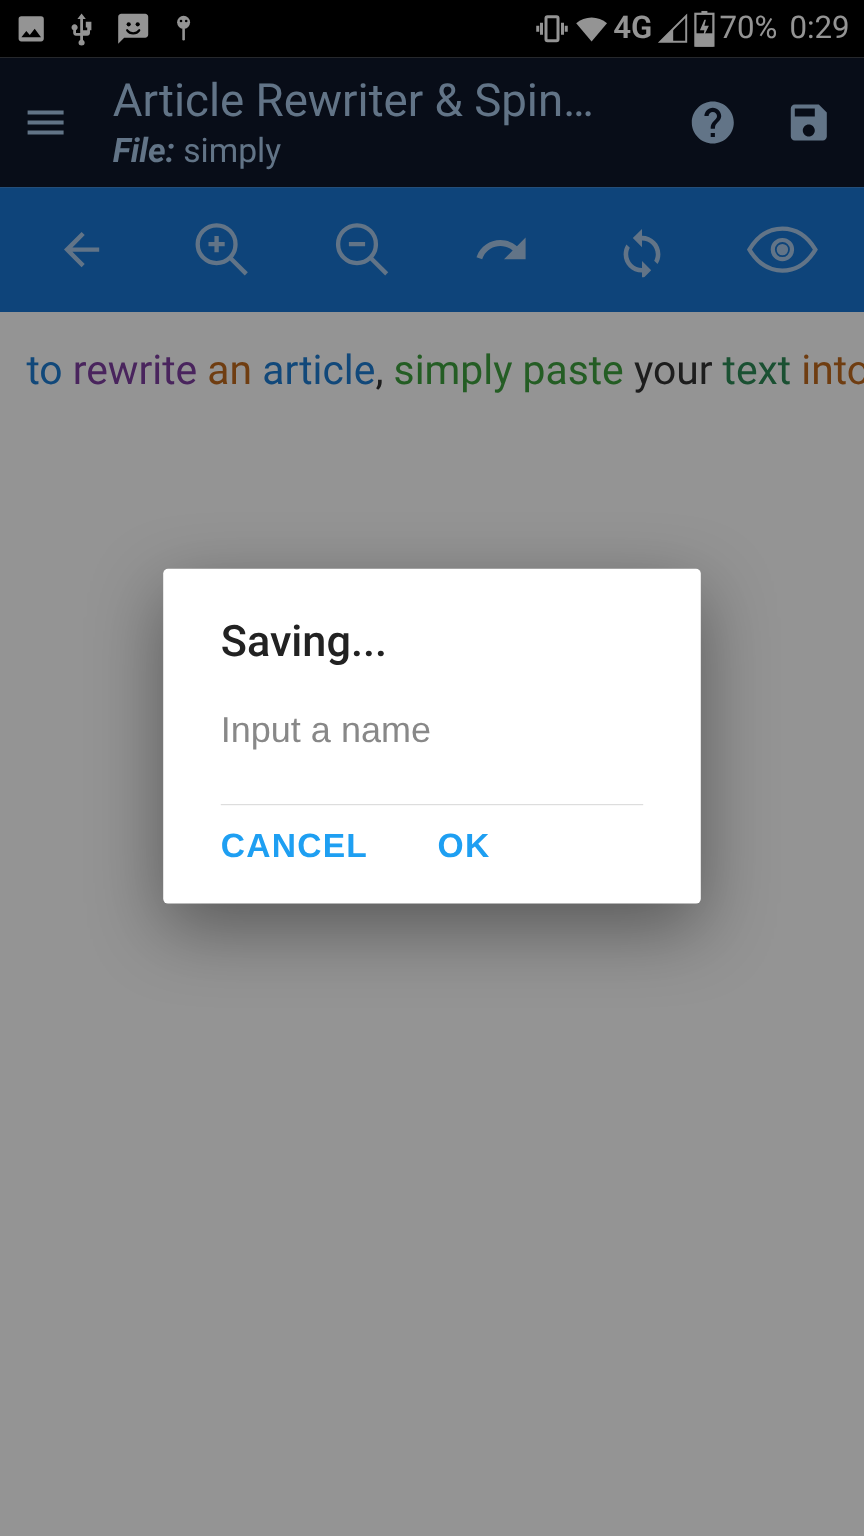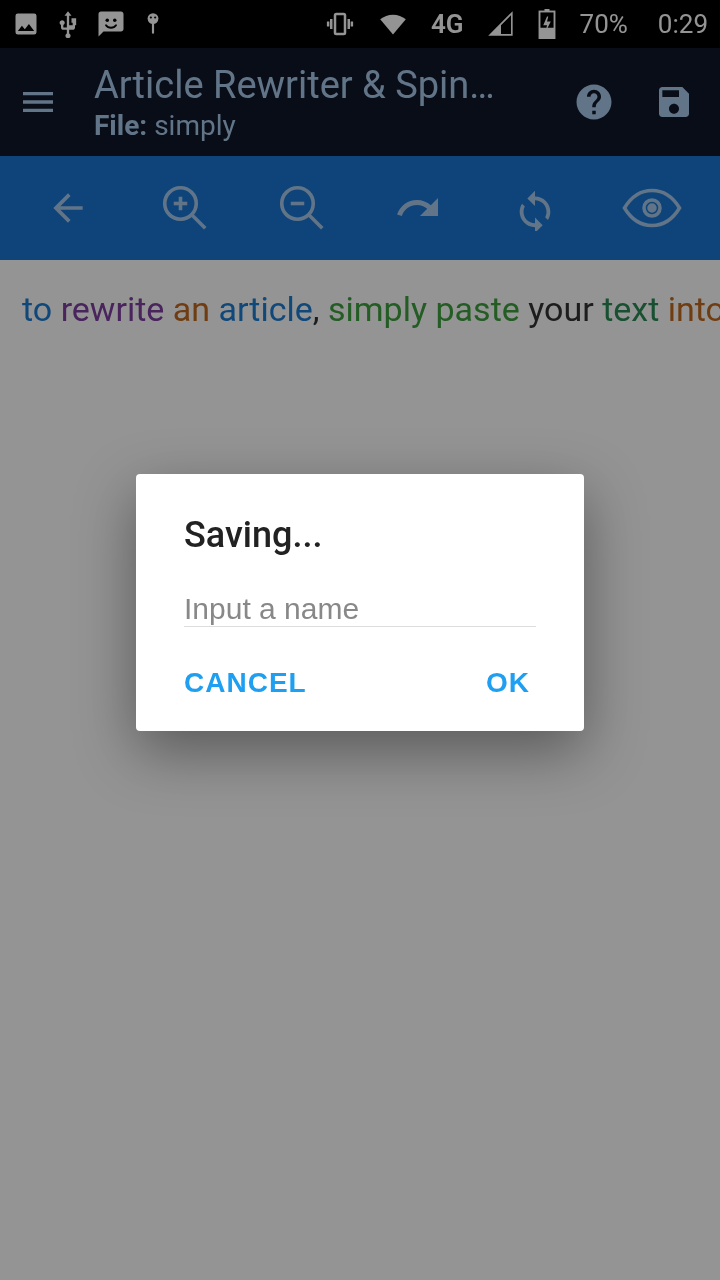--- a/index.html
+++ b/index.html
@@ -11,21 +11,21 @@
     height: 48px;
     background: #000;
     color: #fff;
     display: flex;
     align-items: center;
     justify-content: space-between;
     padding: 0 12px;
     font-size: 26px;
   }
   .status-left, .status-right { display: flex; align-items: center; gap: 14px; }
-  .status-right { gap: 24px; }
+  .status-right { gap: 4px; }
   .status-icon { display: inline-flex; align-items: center; justify-content: center; }
   .status-text { font-size: 26px; letter-spacing: 0; }
 
   
   .appbar {
     background: #0f172a;
     color: #a9c9e9;
     height: 108px;
     display: flex;
     align-items: center;
@@ -34,21 +34,21 @@
   .appbar .title-block { flex: 1; margin-left: 36px; overflow: hidden; }
   .appbar .title {
     font-size: 38px;
     color: #a9c9e9;
     white-space: nowrap;
     overflow: hidden;
     text-overflow: ellipsis;
     max-width: 420px;
   }
   .appbar .subtitle { font-size: 28px; color: #a9c9e9; margin-top: 2px; }
-  .appbar .subtitle .file-label { font-weight: 700; }
+  .appbar .subtitle .file-label { font-style: italic; font-weight: 700; }
   .appbar-actions { display: flex; gap: 36px; align-items: center; margin-right: 6px; }
   .appbar-actions .icon-btn { width: 44px; height: 44px; display:flex; align-items:center; justify-content:center; }
 
   
   .toolbar {
     background: #1976D2;
     height: 104px;
     display: flex;
     align-items: center;
     justify-content: space-around;
@@ -91,35 +91,36 @@
     flex-direction: column;
   }
   .dialog-title {
     font-size: 36px;
     color: #222;
     font-weight: 500;
     margin-bottom: 36px;
   }
   .dialog-input-wrap {
     border-bottom: 1px solid #ddd;
-    margin-bottom: 40px;
+    padding-bottom: 44px;
+    margin-bottom: 18px;
   }
   .dialog-input {
     width: 100%;
     border: none;
     outline: none;
     font-size: 30px;
     color: #222;
     background: transparent;
   }
   .dialog-input::placeholder { color: #888; }
   .dialog-actions {
     display: flex;
-    justify-content: space-between;
-    gap: 27px;
+    justify-content: flex-start;
+    gap: 58px;
     padding-right: 6px;
     padding-bottom: 4px;
   }
   .dialog-btn {
     background: none;
     border: none;
     font-size: 28px;
     font-weight: 700;
     letter-spacing: 1px;
     color: #1E9FF2;

